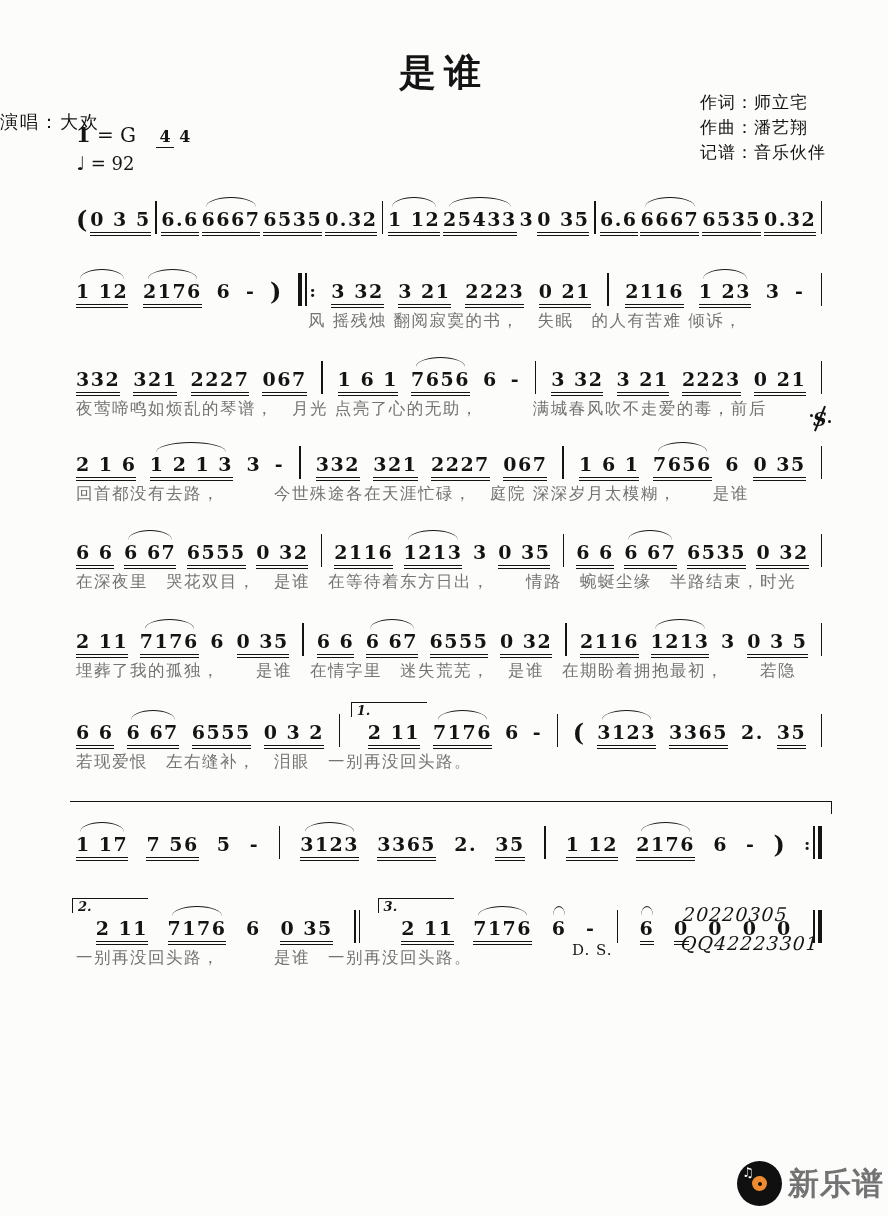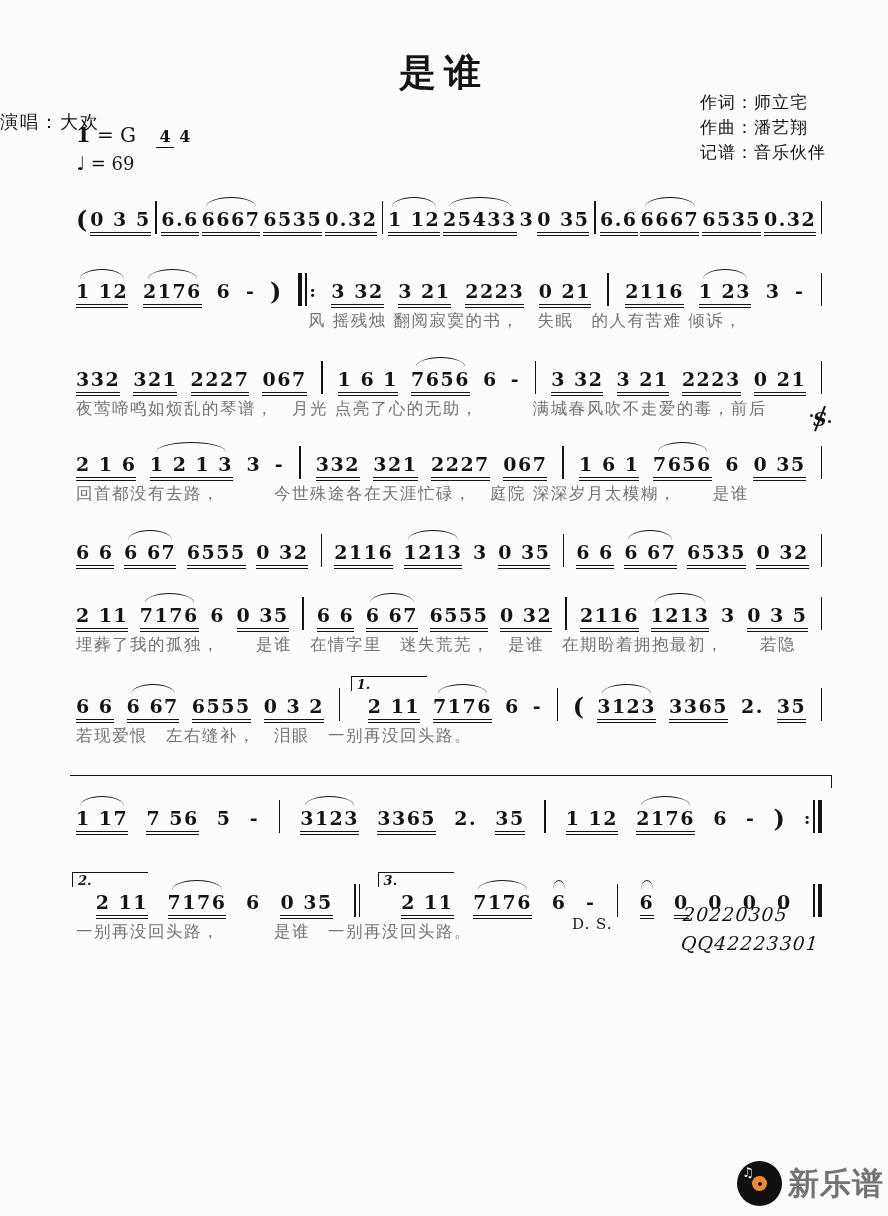--- a/index.html
+++ b/index.html
@@ -91,21 +91,21 @@
     <span class="one">1</span>
     <span>= G</span>
     <span class="frac">
       <span class="num">4</span>
       <span class="den">4</span>
     </span>
   </div>
 
   <div class="tempo">
     <span class="qnote">♩</span>
-    <span>= 69</span>
+    <span>= 92</span>
   </div>
 
   <div class="music">
       <div class="system">
         <div class="notes">
           <span class="paren">(</span>
           <span class="tok u">0 3 5</span>
           <span class="barwrap">
             <span class="bl"></span>
           </span>
@@ -231,20 +231,21 @@
             <span class="bl"></span>
           </span>
           <span class="tok u">6 6</span>
           <span class="tok u arc">6 67</span>
           <span class="tok u">6535</span>
           <span class="tok u">0 32</span>
           <span class="barwrap">
             <span class="bl"></span>
           </span>
         </div>
+        <div class="lyrics">在深夜里　哭花双目，　是谁　在等待着东方日出，　　情路　蜿蜒尘缘　半路结束，时光</div>
       </div>
       <div class="system">
         <div class="notes">
           <span class="tok u">2 11</span>
           <span class="tok u arc">7176</span>
           <span class="tok">6</span>
           <span class="tok u">0 35</span>
           <span class="barwrap">
             <span class="bl"></span>
           </span>

